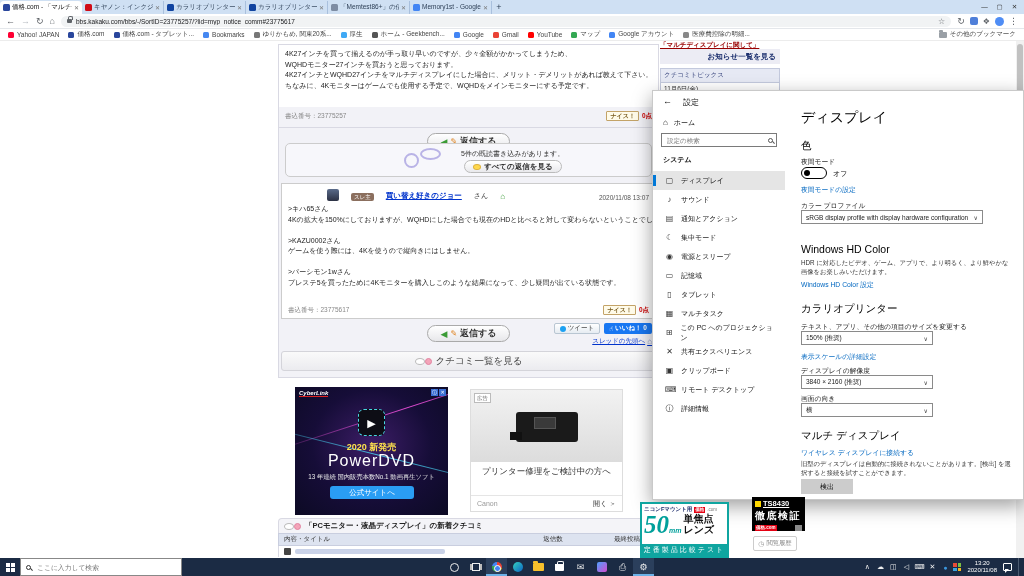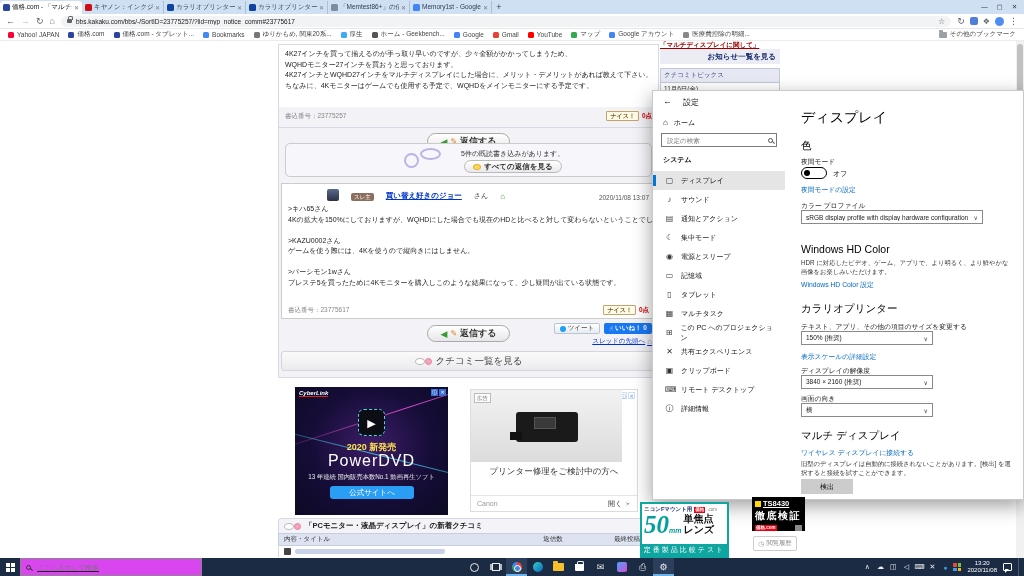--- a/index.html
+++ b/index.html
@@ -97,21 +97,21 @@
   .cyberlink{position:absolute;left:4px;top:3px;font-size:6px;font-weight:bold;font-style:italic;color:#fff;border-bottom:1px solid #d22;}
   .adctl{position:absolute;right:2px;top:2px;display:flex;gap:1px;}
   .adctl span{width:7px;height:7px;background:#3b6fd4;color:#fff;font-size:5px;line-height:7px;text-align:center;}
   .playtile{position:absolute;left:63px;top:22px;width:27px;height:27px;background:#0d0d15;border-radius:6px;
     border:1px dashed #49d6e0;color:#fff;font-size:11px;text-align:center;line-height:26px;}
   .pd-badge{position:absolute;left:0;top:54px;width:100%;text-align:center;color:#ffe34d;font-size:9px;font-weight:bold;}
   .pd-title{position:absolute;left:0;top:65px;width:100%;text-align:center;color:#fff;font-size:16px;letter-spacing:1px;}
   .pd-sub{position:absolute;left:0;top:86px;width:100%;text-align:center;color:#eee;font-size:6.3px;}
   .pd-cta{position:absolute;left:35px;top:99px;width:84px;height:13px;background:#2a9df4;border-radius:3px;
     color:#fff;font-size:7.5px;text-align:center;line-height:13px;}
-  .ad-canon{left:470px;top:389px;width:168px;height:123px;background:#fff;border:1px solid #ddd;}
+  .ad-canon{left:470px;top:389px;width:153px;height:123px;background:#fff;border:1px solid #ddd;}
   .ad-label{position:absolute;left:3px;top:3px;border:1px solid #bbb;color:#666;font-size:5.5px;padding:0 2px;line-height:8px;background:#fff;z-index:2;}
   .canon-img{position:absolute;left:0;top:0;width:151px;height:72px;background:linear-gradient(#f2f2f2,#dcdcdc);}
   .printer{position:absolute;left:45px;top:22px;width:62px;height:30px;background:#1a1a1a;border-radius:3px;}
   .printer::before{content:'';position:absolute;left:18px;top:5px;width:20px;height:10px;background:#3a3a3a;border:1px solid #555;}
   .printer::after{content:'';position:absolute;left:-6px;bottom:2px;width:12px;height:8px;background:#111;}
   .canon-head{position:absolute;left:0;top:76px;width:100%;text-align:center;font-size:8.5px;color:#333;}
   .canon-foot{position:absolute;left:0;bottom:0;width:100%;height:16px;border-top:1px solid #e5e5e5;display:flex;align-items:center;padding:0 6px;}
   .canon-brand{color:#999;font-size:7px;}
   .canon-cta{margin-left:auto;color:#333;font-size:7px;}
   .adctl2 span{background:#fff;color:#4f8df5;border:1px solid #cfe0f5;}
@@ -186,21 +186,21 @@
   .ts-gray{margin-left:auto;width:7px;height:6px;background:#8a8a8a;}
   .hist-btn{left:753px;top:536px;width:44px;height:15px;background:#fff;border:1px solid #ccc;border-radius:2px;
     display:flex;align-items:center;justify-content:center;gap:2px;font-size:6.3px;color:#888;}
   .hist-ic{font-size:7px;color:#999;}
 
   
   .taskbar{left:0;top:558px;width:1024px;height:18px;background:var(--taskbar);display:flex;align-items:center;}
   .start{width:20px;height:18px;display:flex;align-items:center;justify-content:center;}
   .start .grid{width:9px;height:9px;display:grid;grid-template-columns:1fr 1fr;grid-template-rows:1fr 1fr;gap:1px;}
   .start .grid i{background:#fff;}
-  .tb-search{width:182px;height:18px;background:#d946ef;border:1px solid #888;display:flex;align-items:center;gap:4px;padding:0 5px;text-decoration:underline;}
+  .tb-search{width:162px;height:18px;background:#ffffff;border:1px solid #888;display:flex;align-items:center;gap:4px;padding:0 5px;}
   .tb-search .mag{border-color:#333;}
   .tb-search .mag::after{background:#333;}
   .tb-search input{border:none;outline:none;background:transparent;font-size:6.8px;color:#333;flex:1;font-family:inherit;width:120px;}
   .apps{display:flex;align-items:center;height:18px;margin-left:262px;}
   .app{width:21px;height:18px;display:flex;align-items:center;justify-content:center;position:relative;}
   .app.active{background:#2b3f5c;box-shadow:inset 0 -2px 0 #6cb2e8;}
   .cortana{width:9px;height:9px;border:1.5px solid #eee;border-radius:50%;}
   .taskview{width:8px;height:8px;border:1.2px solid #eee;box-shadow:-3px 0 0 -1px #bbb,3px 0 0 -1px #bbb;}
   .chrome{width:10px;height:10px;border-radius:50%;background:conic-gradient(#ea4335 0 30%,#fbbc05 30% 55%,#34a853 55% 80%,#4285f4 80% 100%);position:relative;}
   .chrome::after{content:'';position:absolute;left:2.5px;top:2.5px;width:5px;height:5px;background:#4285f4;border:1px solid #fff;border-radius:50%;}

